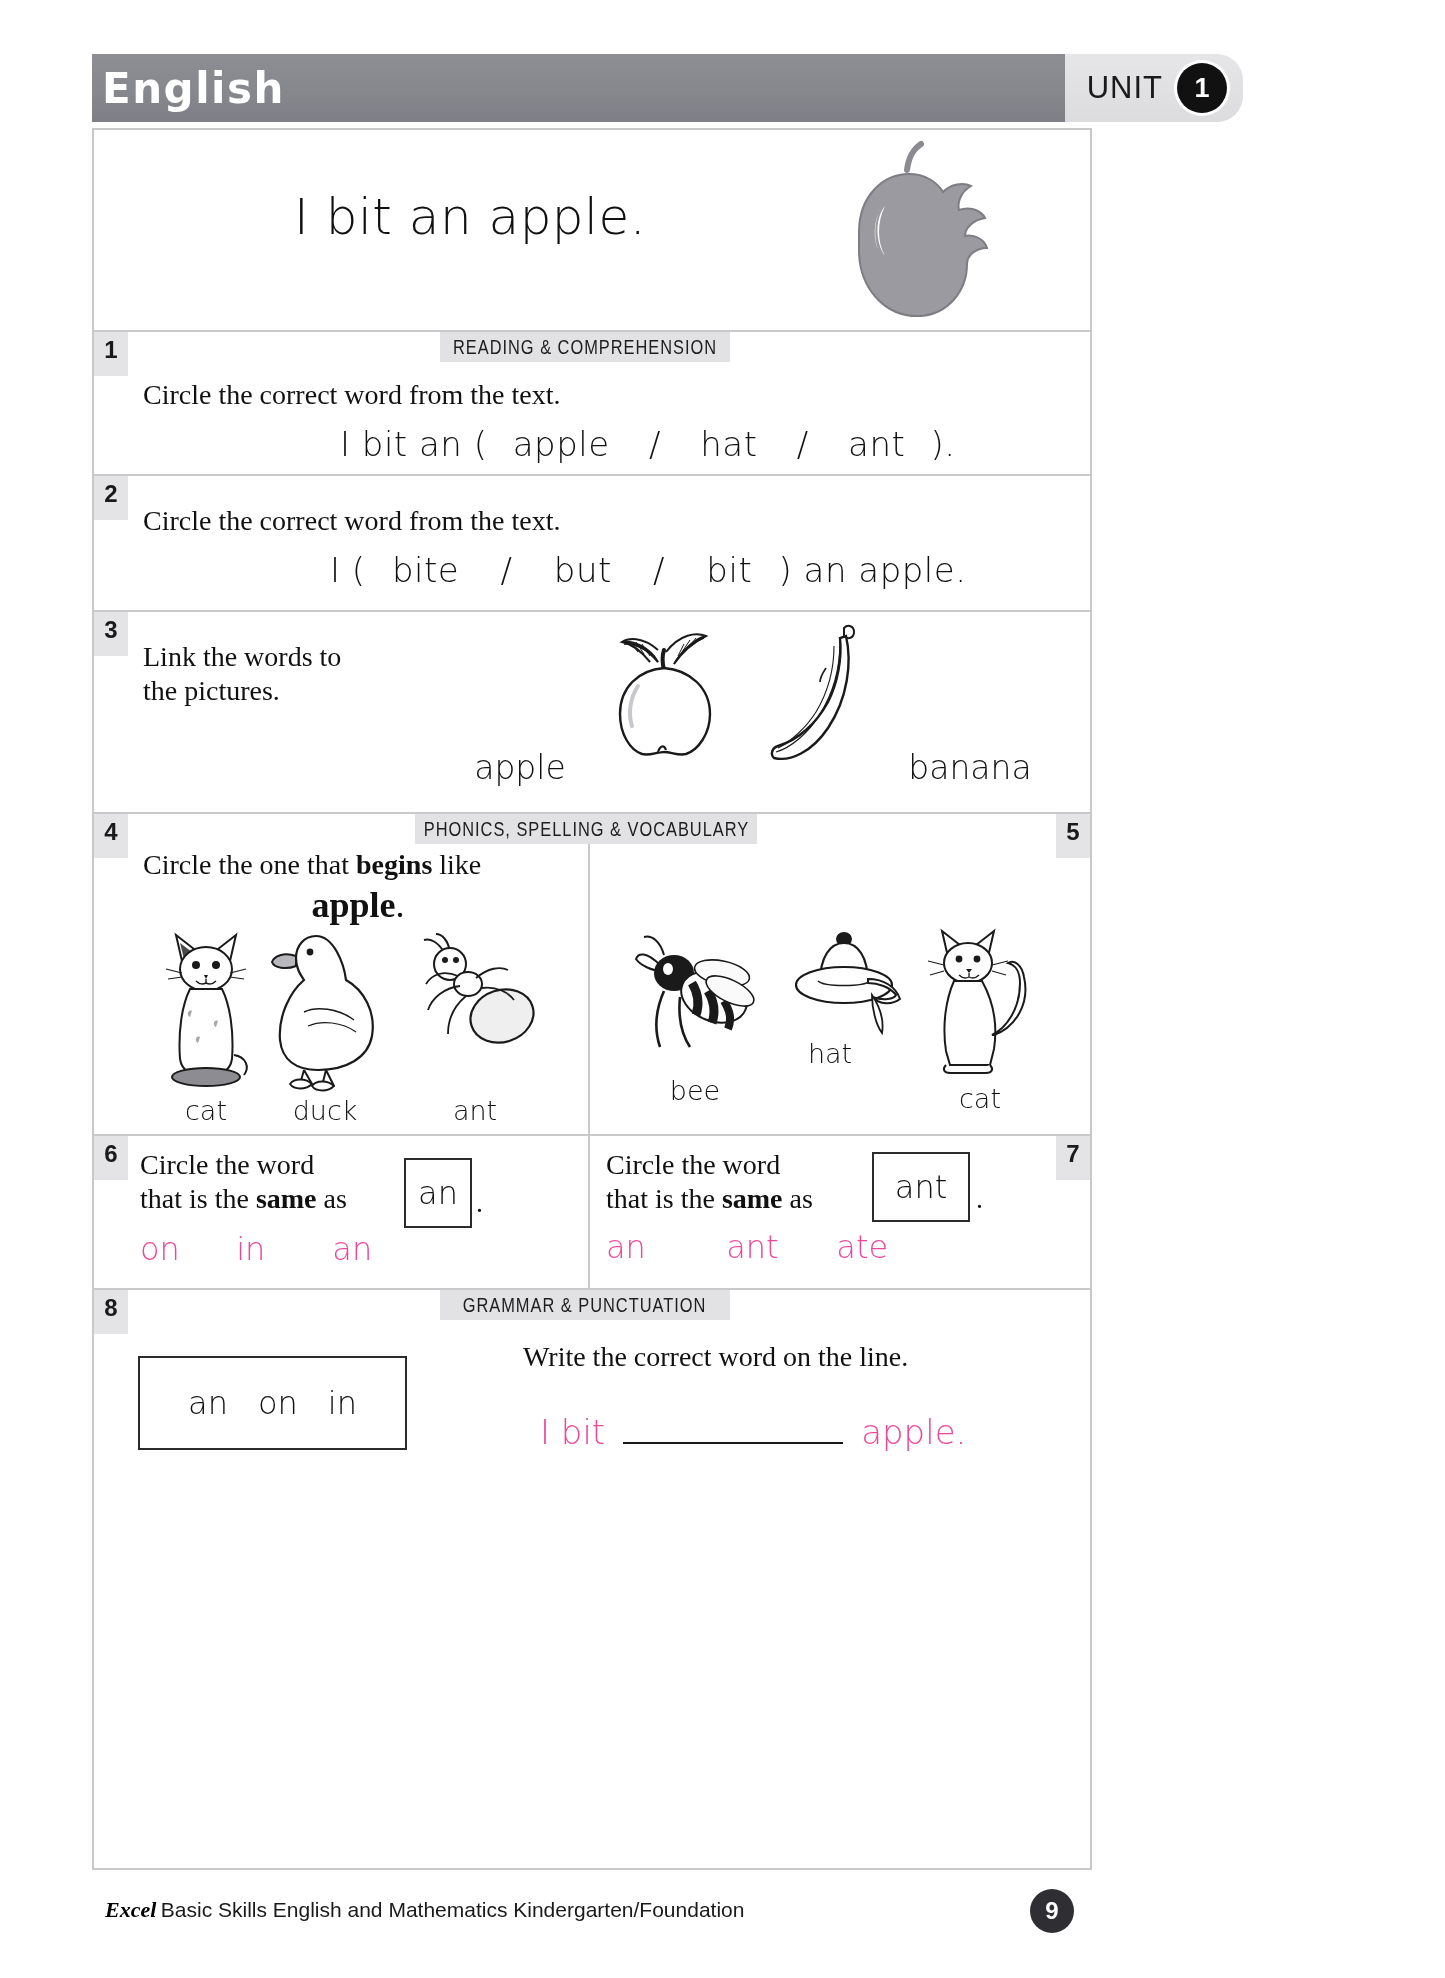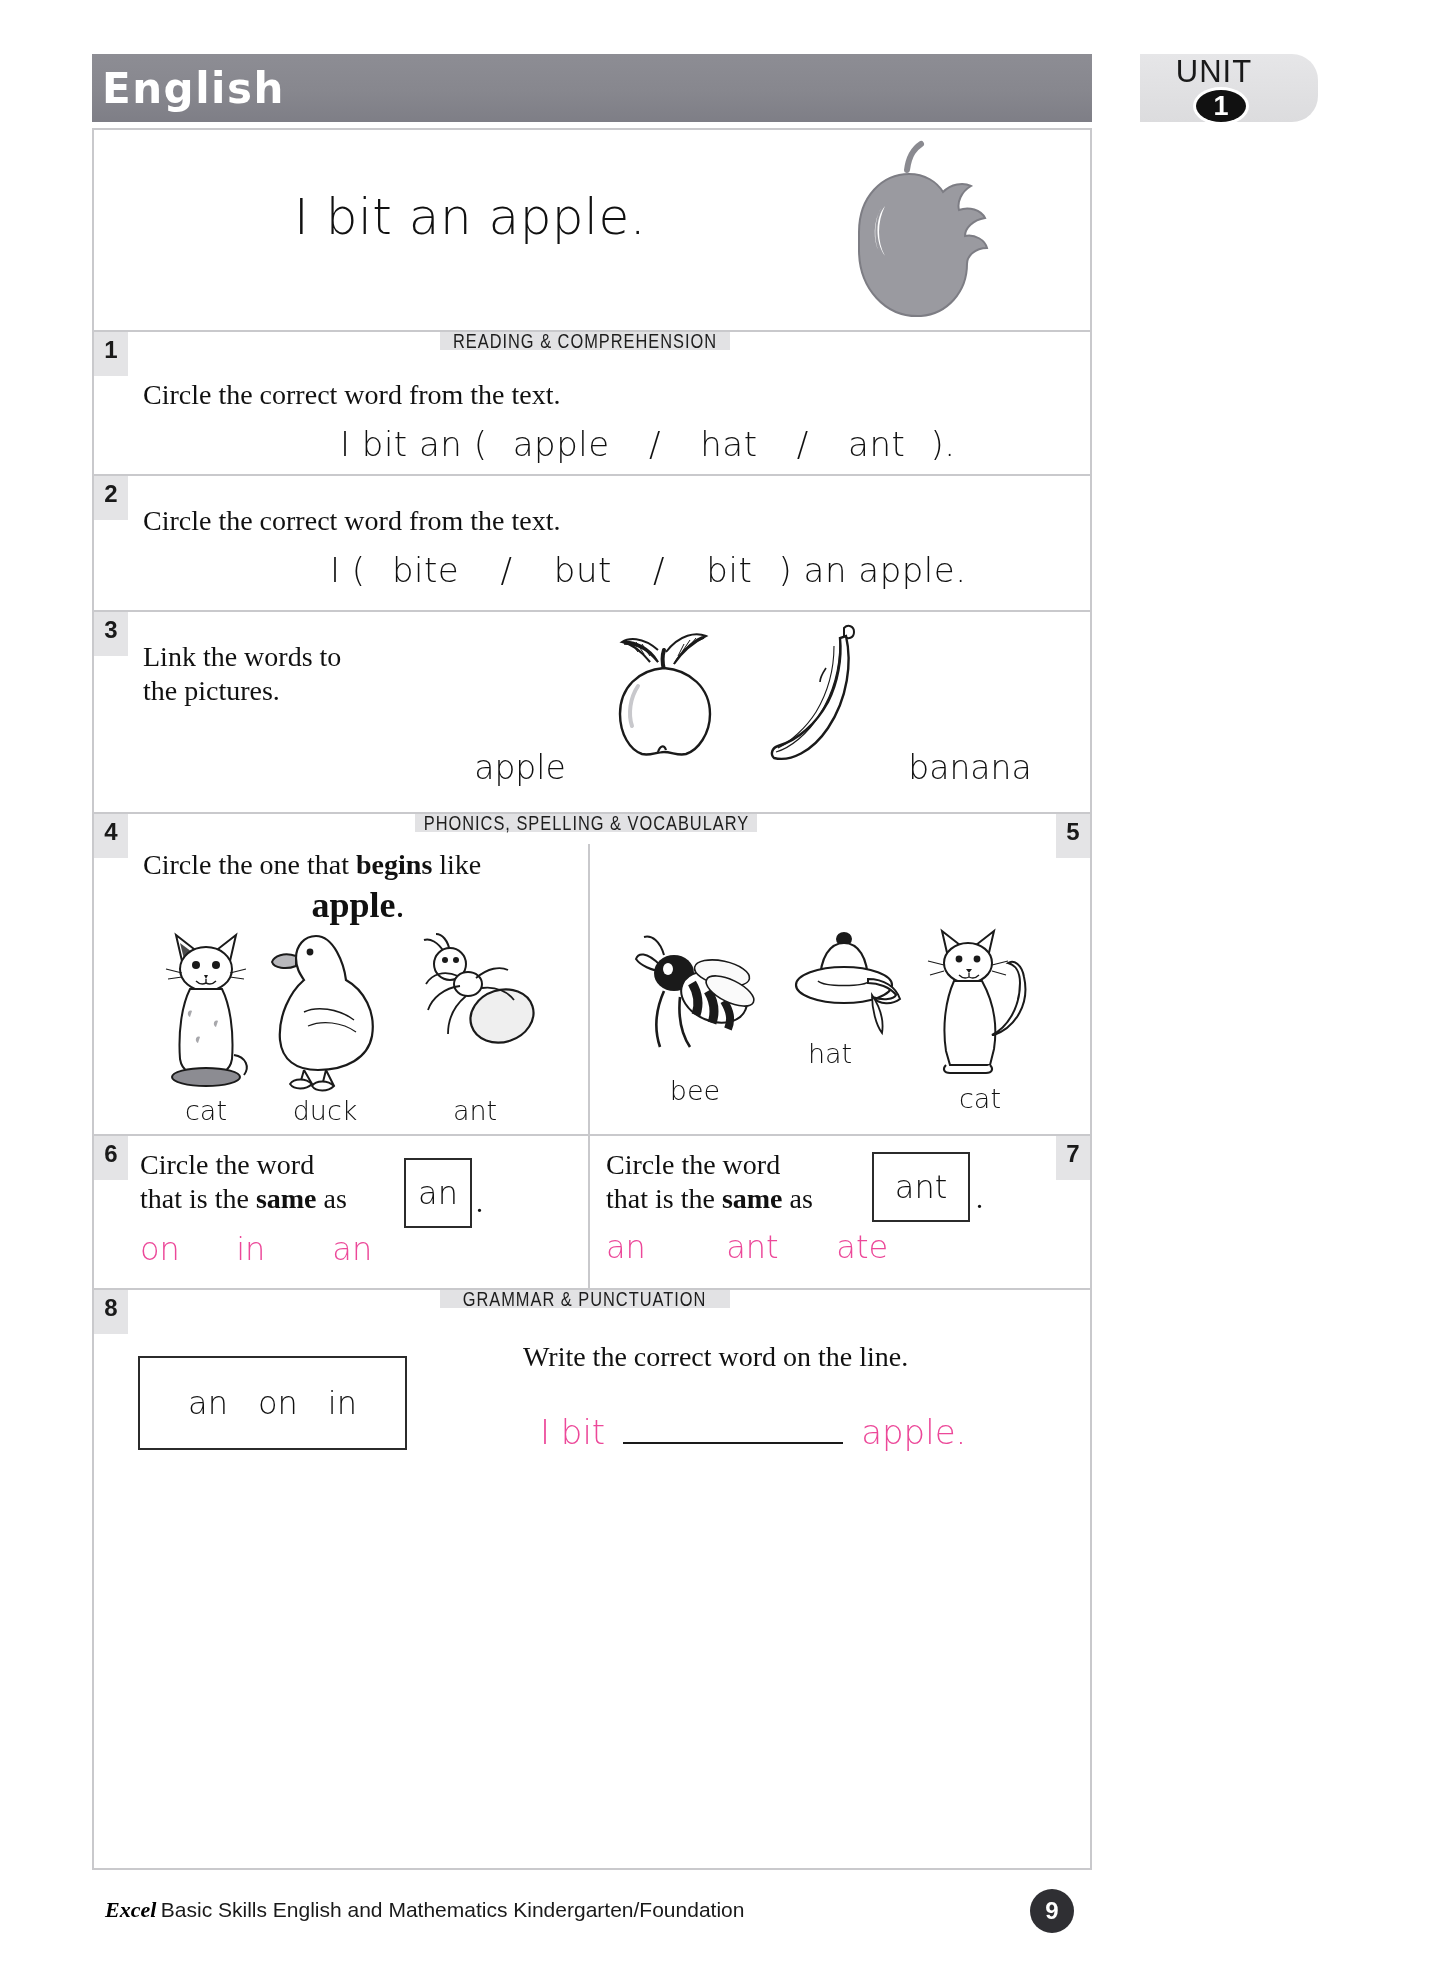--- a/index.html
+++ b/index.html
@@ -11,25 +11,25 @@
   .header-bar{
     position:absolute;left:92px;top:54px;width:1000px;height:68px;
     background:linear-gradient(180deg,#8d8d94 0%,#87878e 55%,#7e7e86 100%);
     display:flex;align-items:center;
   }
   .header-title{
     color:#ffffff;font-size:42px;font-weight:bold;letter-spacing:1.5px;
     padding-left:10px;font-family:"DejaVu Sans",sans-serif;
   }
   .unit-tab{
-    position:absolute;left:1140px;top:54px;width:178px;height:68px;
+    position:absolute;left:1065px;top:54px;width:178px;height:68px;
     background:linear-gradient(180deg,#e6e6e8 0%,#dcdcde 100%);
     border-top-right-radius:26px;border-bottom-right-radius:26px;
     display:flex;align-items:center;justify-content:flex-end;
-    padding-right:16px;box-sizing:border-box;flex-direction:column;
+    padding-right:16px;box-sizing:border-box;
   }
   .unit-label{font-size:31px;color:#1a1a1a;letter-spacing:1px;margin-right:14px;font-family:"Liberation Sans",sans-serif;}
   .unit-circle{
     width:50px;height:50px;border-radius:50%;background:#111111;
     display:flex;align-items:center;justify-content:center;
     color:#ffffff;font-size:27px;font-weight:bold;
     box-shadow:0 0 0 3px #ffffff;
   }
 
   
@@ -41,21 +41,21 @@
   
   .sentence-block{position:absolute;left:94px;top:130px;width:996px;height:200px;}
   .sentence-text{
     position:absolute;left:200px;top:58px;
     font-size:50px;color:#111111;letter-spacing:0.5px;
     font-family:"DejaVu Sans",sans-serif;font-weight:300;
   }
   .apple-art{position:absolute;left:735px;top:10px;width:190px;height:190px;}
 
   
-  .band{position:absolute;height:18px;background:#e2e2e4;display:flex;align-items:center;justify-content:center;text-align:center;}
+  .band{position:absolute;height:30px;background:#e2e2e4;display:flex;align-items:center;justify-content:center;text-align:center;}
   .band-text{
     font-size:20px;letter-spacing:1.2px;color:#1d1d1d;
     font-family:"Liberation Sans",sans-serif;
     transform:scaleX(0.82);transform-origin:center;white-space:nowrap;
   }
   .qnum{
     position:absolute;width:34px;height:44px;background:#e4e4e6;
     display:flex;align-items:flex-start;justify-content:center;
     font-size:24px;font-weight:bold;color:#1a1a1a;padding-top:4px;box-sizing:border-box;
     font-family:"Liberation Sans",sans-serif;

